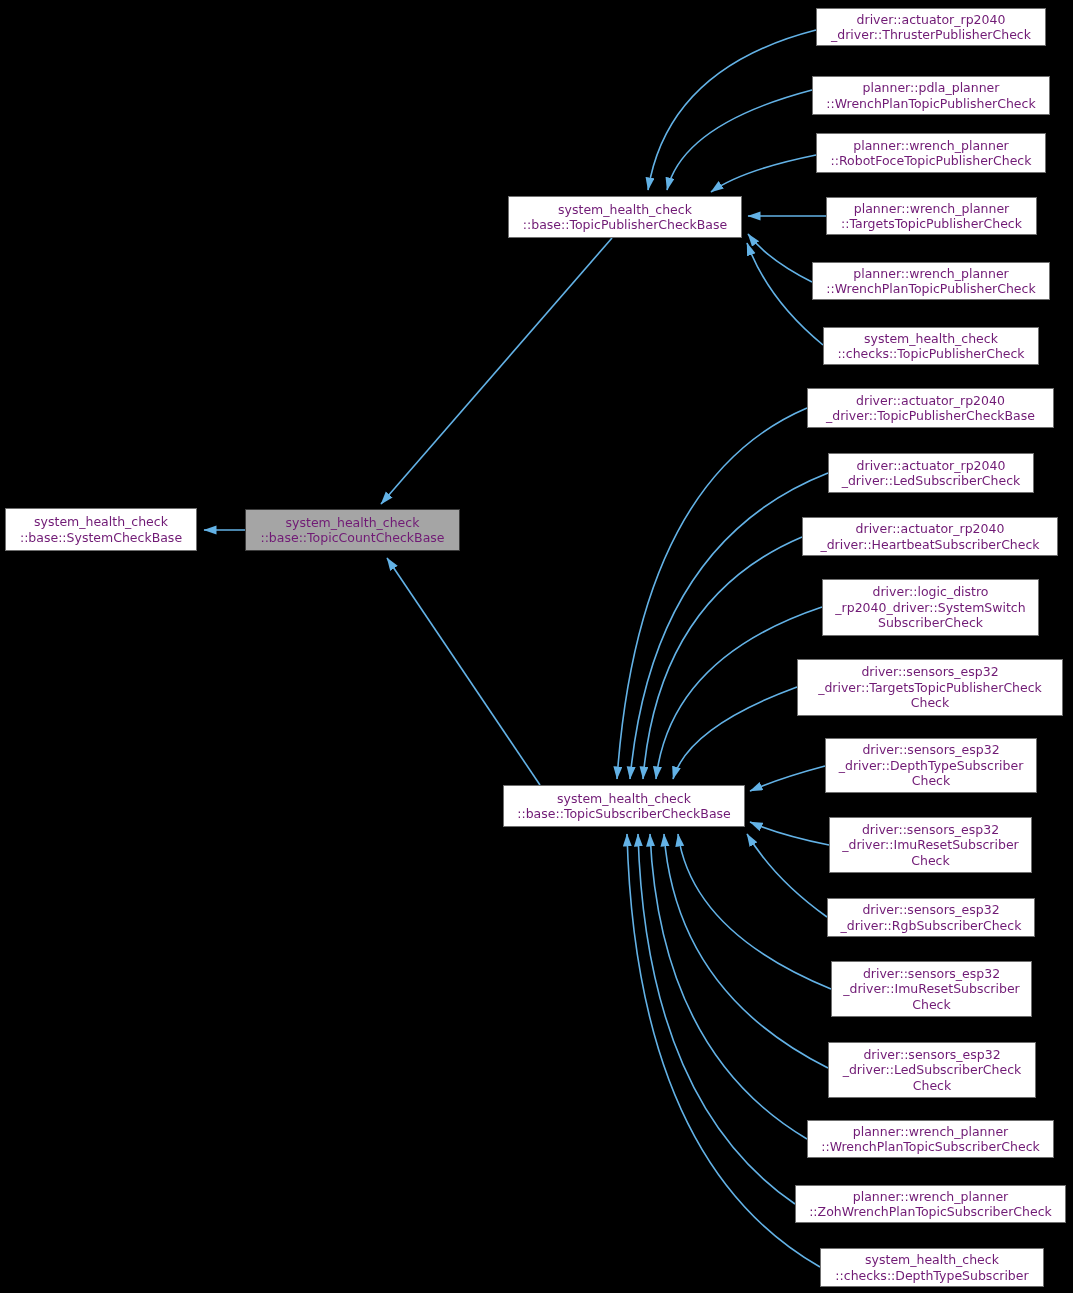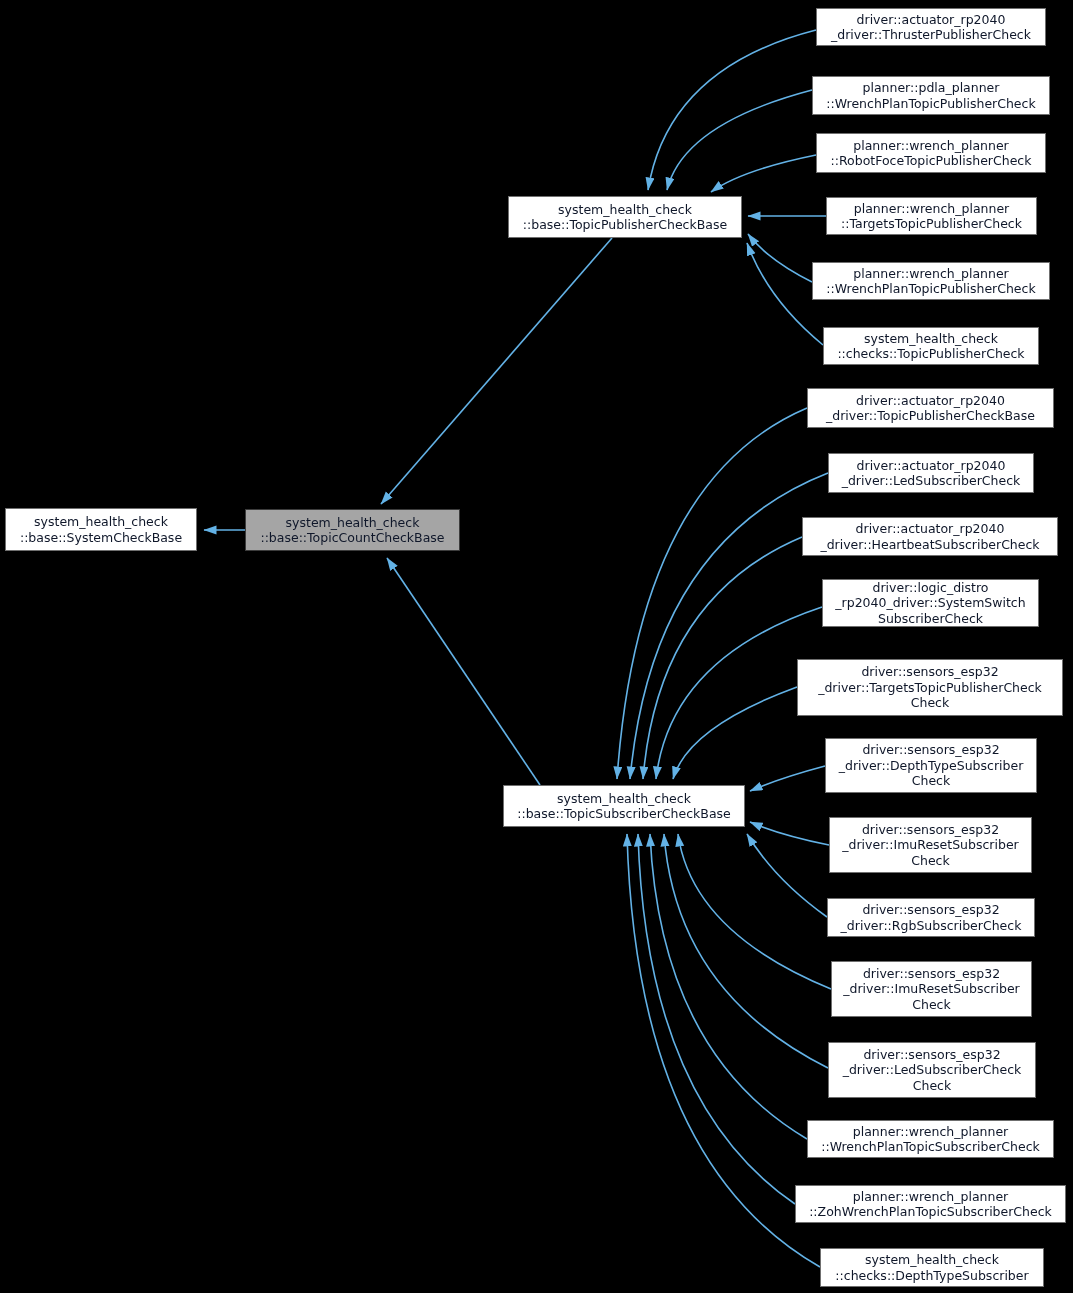--- a/index.html
+++ b/index.html
@@ -9,21 +9,21 @@
     background:#000;
     font-family:"DejaVu Sans", sans-serif;
     overflow:hidden;
   }
   #edges{position:absolute;left:0;top:0;width:1073px;height:1293px;}
   .node{
     position:absolute;
     box-sizing:border-box;
     background:#ffffff;
     border:1.6px solid #6f6f6f;
-    color:#0f172a;
+    color:#701a75;
     font-size:12.5px;
     line-height:15.5px;
     display:flex;
     flex-direction:column;
     align-items:center;
     justify-content:center;
     text-align:center;
     white-space:nowrap;
     cursor:pointer;
   }
@@ -132,21 +132,21 @@
   <div class="node" style="left:828px;top:453px;width:206px;height:40px;">
     <span>driver::actuator_rp2040</span>
     <span>_driver::LedSubscriberCheck</span>
   </div>
 
   <div class="node" style="left:802px;top:517px;width:256px;height:39px;">
     <span>driver::actuator_rp2040</span>
     <span>_driver::HeartbeatSubscriberCheck</span>
   </div>
 
-  <div class="node" style="left:822px;top:579px;width:217px;height:48px;">
+  <div class="node" style="left:822px;top:579px;width:217px;height:57px;">
     <span>driver::logic_distro</span>
     <span>_rp2040_driver::SystemSwitch</span>
     <span>SubscriberCheck</span>
   </div>
 
   <div class="node" style="left:797px;top:659px;width:266px;height:57px;">
     <span>driver::sensors_esp32</span>
     <span>_driver::TargetsTopicPublisherCheck</span>
     <span>Check</span>
   </div>

